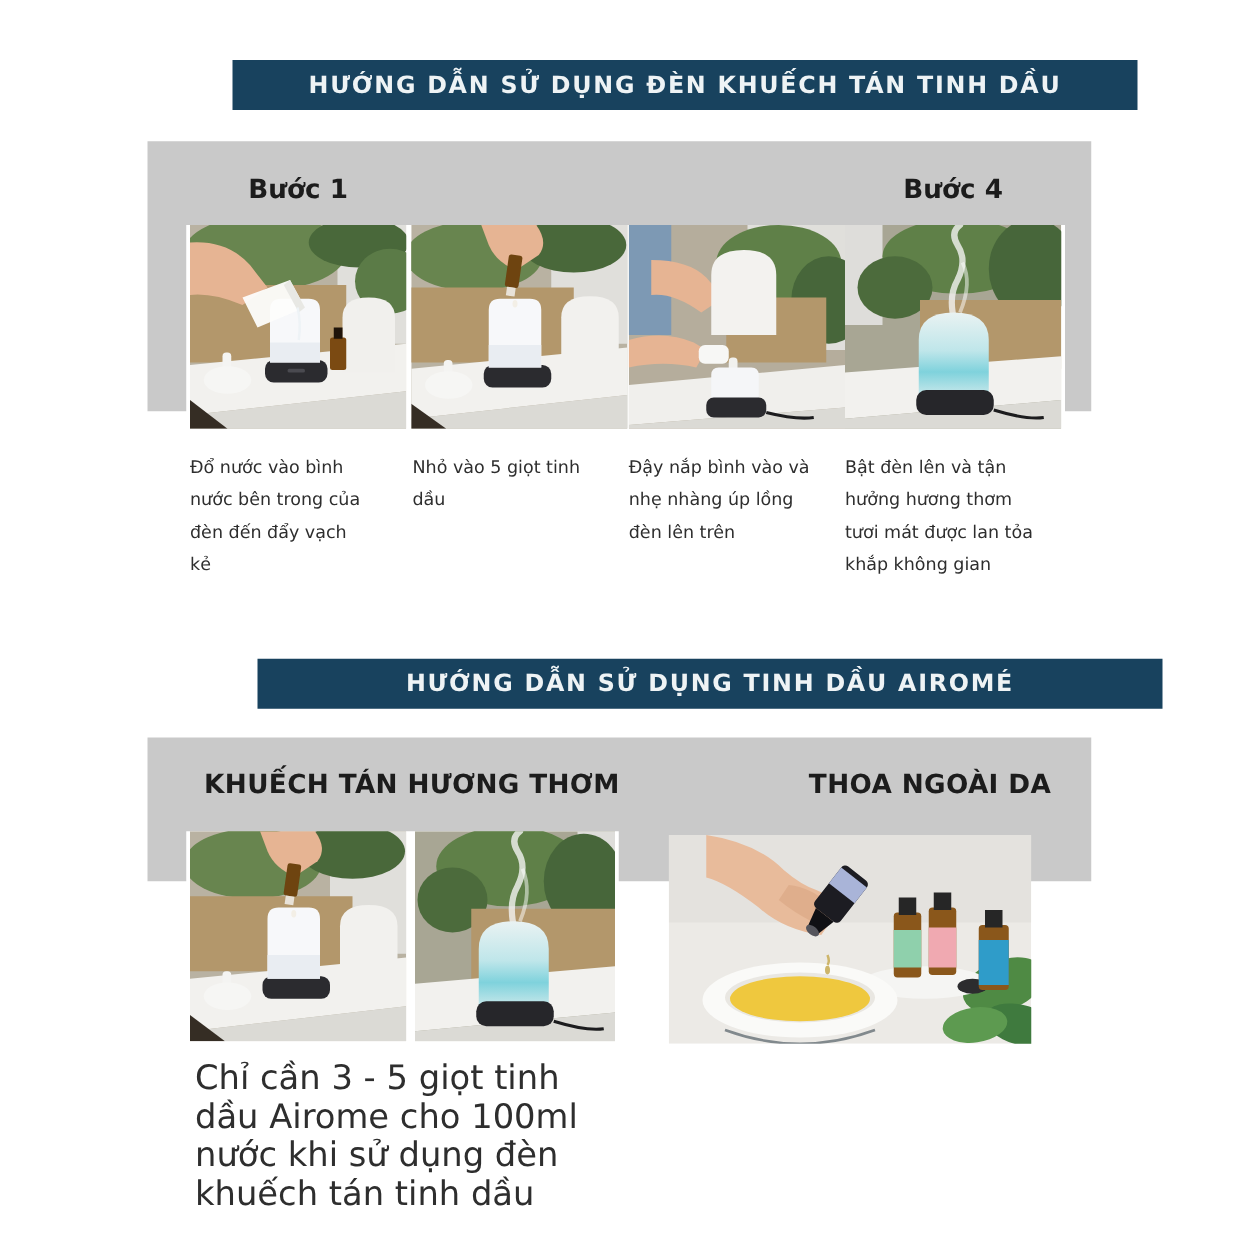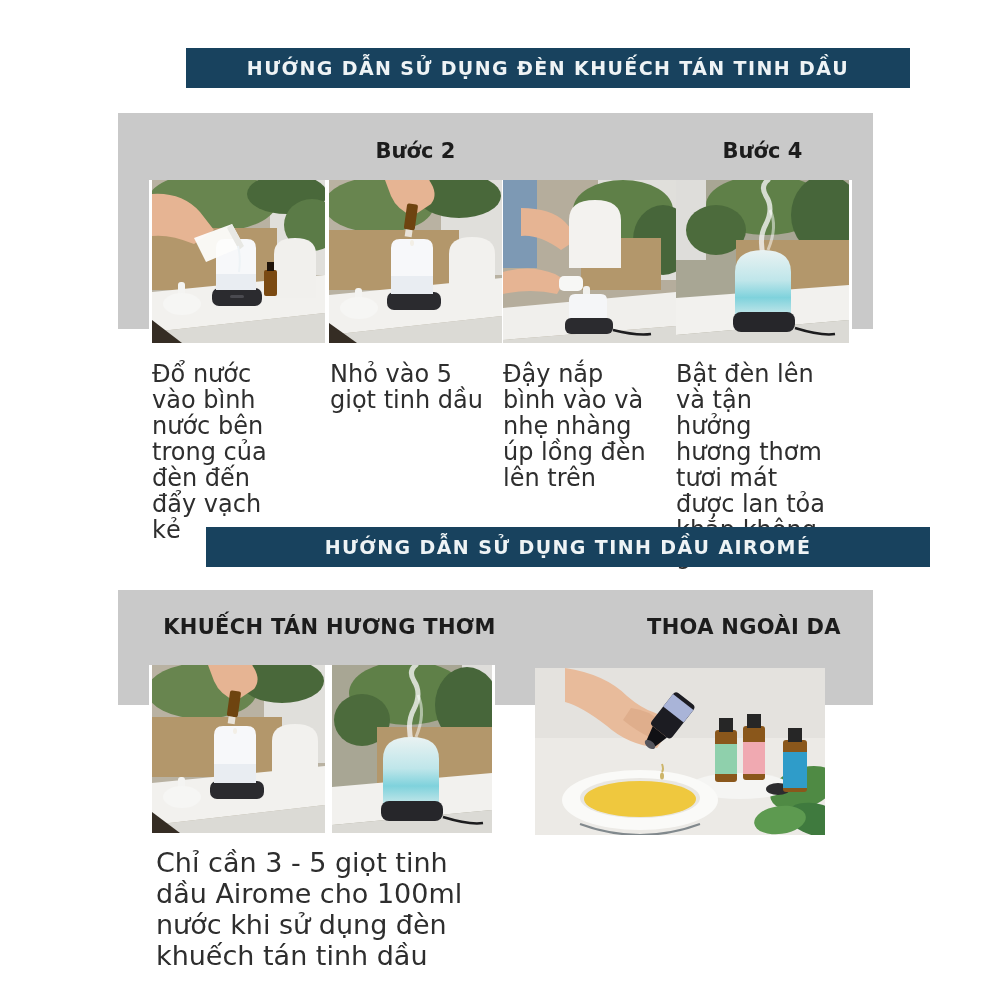--- a/index.html
+++ b/index.html
@@ -10,39 +10,39 @@
           display:flex;align-items:center;justify-content:center;
           font-weight:700;font-size:19px;letter-spacing:1.4px;white-space:nowrap;}
   #banner1{top:48px;} #banner2{top:527px;margin-left:20px;}
   .panel{position:absolute;left:118px;width:755px;background:var(--panel-bg,#c9c9c9);}
   #panel1{top:113px;height:216px;} #panel2{top:590px;height:115px;}
   .step-label{position:absolute;top:139px;width:173px;text-align:center;
           font-weight:700;font-size:21px;color:var(--heading-text,#1c1c1c);}
   .photo-backing{position:absolute;background:#ffffff;}
   .photo{position:absolute;}
   .photo svg{display:block;width:100%;height:100%;}
-  .desc{position:absolute;top:361px;font-size:24px;line-height:26px;
+  .desc{position:absolute;top:361px;font-size:14px;line-height:26px;
           color:var(--body-text,#2e2e2e);}
   .col-heading{position:absolute;top:615px;text-align:center;font-weight:700;
           font-size:21px;letter-spacing:0.3px;color:var(--heading-text,#1c1c1c);}
   .bottom-desc{position:absolute;font-size:27px;line-height:31px;
           color:var(--body-text,#2e2e2e);}
 </style>
 </head>
 <body>
 
 <div class="canvas">
 
   <div class="banner" id="banner1">
     <span>HƯỚNG DẪN SỬ DỤNG ĐÈN KHUẾCH TÁN TINH DẦU</span>
   </div>
 
   <div class="panel" id="panel1"></div>
 
-  <div class="step-label" style="left:329px">Bước 2</div>
+  <div class="step-label" style="left:152px">Bước 1</div>
   <div class="step-label" style="left:676px">Bước 4</div>
 
   <div class="photo-backing" style="left:149px;top:180px;width:703px;height:163px"></div>
 
   <div class="photo" style="left:152px;top:180px;width:173px;height:163px">
     <svg viewBox="0 0 173 163">
       <rect width="173" height="163" fill="#b9b2a2"></rect>
       <rect x="118" y="0" width="55" height="95" fill="#e0dfdb"></rect>
       <ellipse cx="60" cy="22" rx="65" ry="30" fill="#68854f"></ellipse>
       <ellipse cx="135" cy="14" rx="40" ry="20" fill="#49683a"></ellipse>

